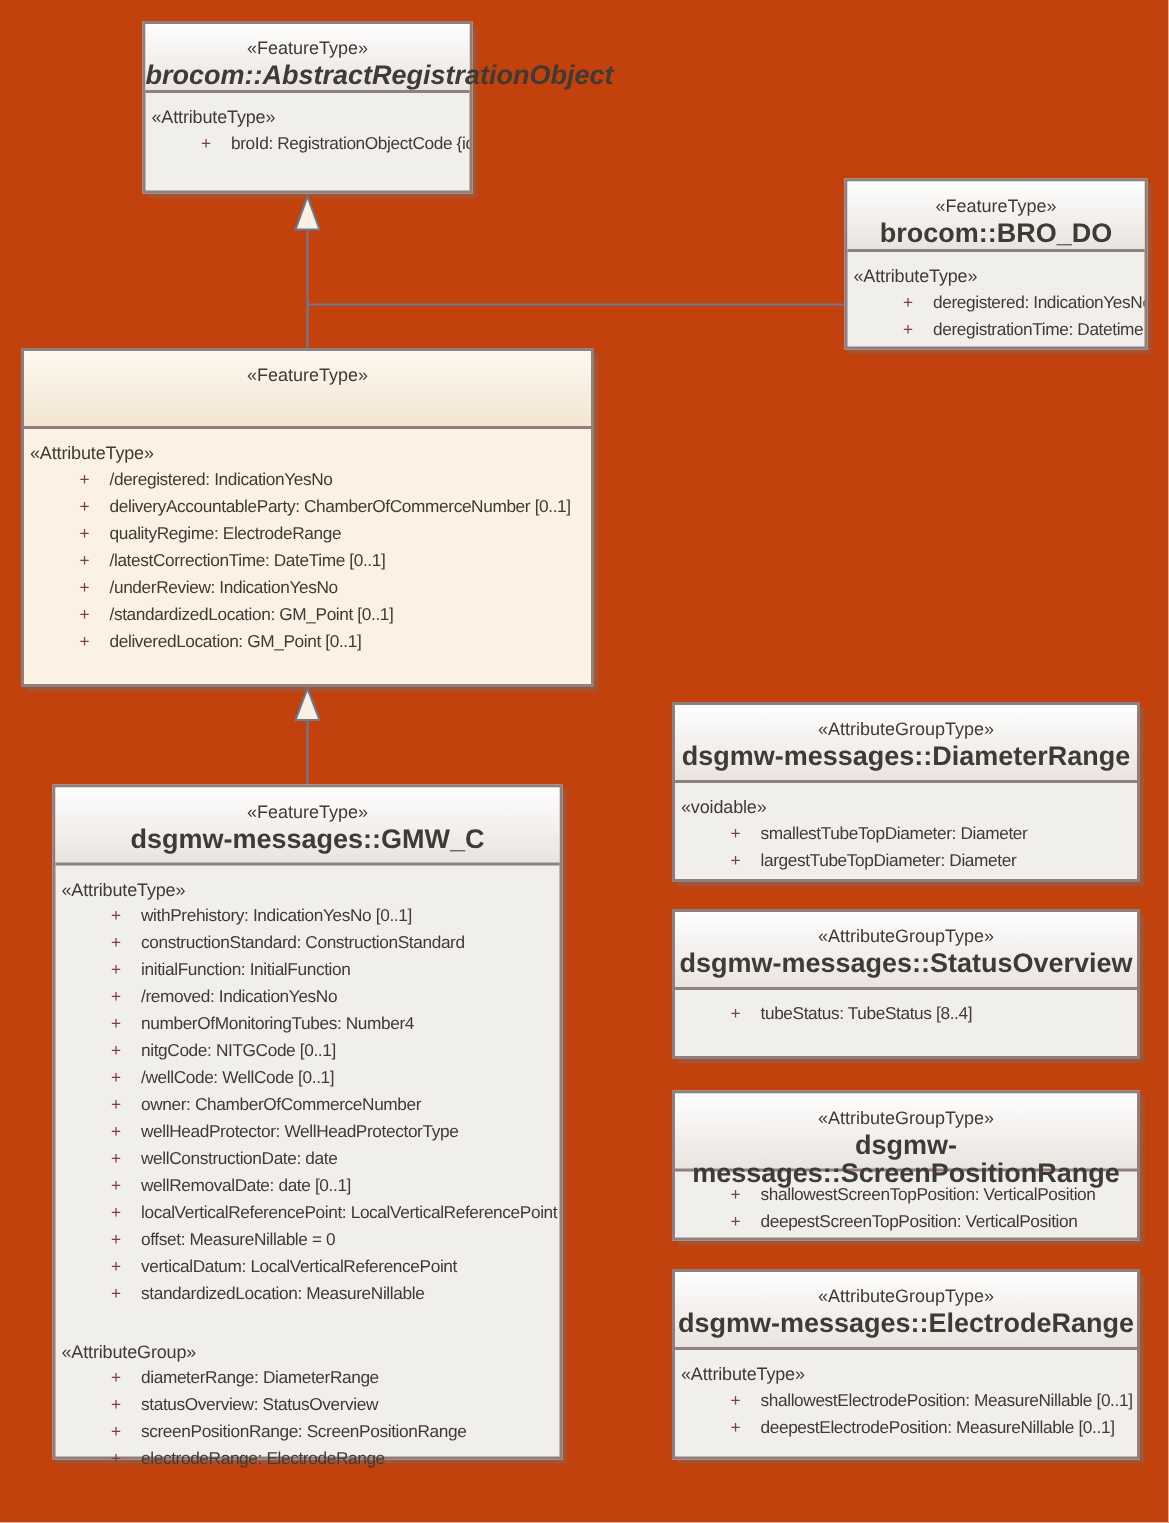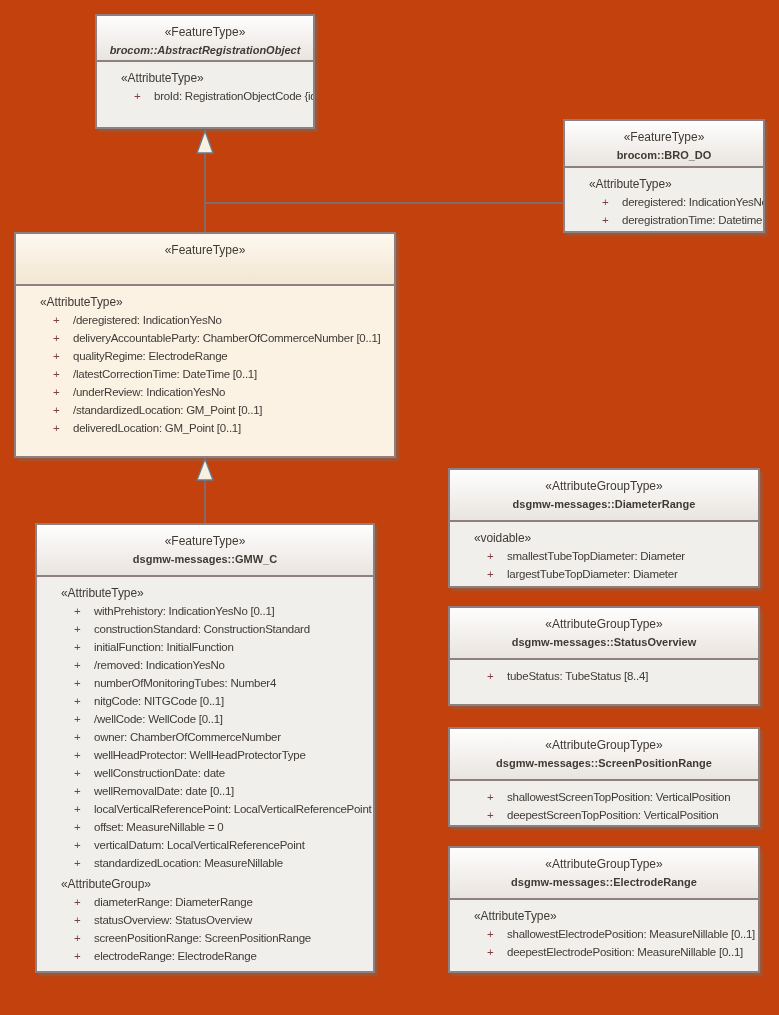--- a/index.html
+++ b/index.html
@@ -15,25 +15,25 @@
     box-shadow:3px 3px 2px rgba(120,112,105,0.45);
   }
   .uml-box.cream{background:#fbf2e4;}
   .hdr{
     box-sizing:border-box;border-bottom:2px solid #8e7f80;
     text-align:center;padding-top:7px;
     background:linear-gradient(#fefefe,#e9e4df);
   }
   .cream .hdr{background:linear-gradient(#fdf8ef,#f3e6d2);}
   .stereo{font-size:12px;line-height:18px;}
-  .cls-name{font-size:11px;line-height:19px;font-weight:bold;}
+  .cls-name{font-size:18px;line-height:19px;font-weight:bold;}
   .cls-name.italic{font-style:italic;}
   .body{padding-top:7px;overflow:hidden;}
-  .astereo{font-size:12px;line-height:18px;padding-left:24px;letter-spacing:-0.1px;}
-  .astereo.grp{margin-top:3px;}
+  .astereo{font-size:12px;line-height:18px;padding-left:4px;letter-spacing:-0.1px;}
+  .astereo.grp{margin-top:20px;}
   .attr{font-size:11.5px;line-height:18px;white-space:nowrap;letter-spacing:-0.25px;margin-left:28px;}
   .vis{display:inline-block;width:20px;padding-left:9px;color:#7d4040;letter-spacing:0;}
   .attr-text{color:#403a35;}
 </style>
 </head>
 <body>
 
 <div id="canvas">
 
   <svg id="wires" viewBox="0 0 779 1015" xmlns="http://www.w3.org/2000/svg">

